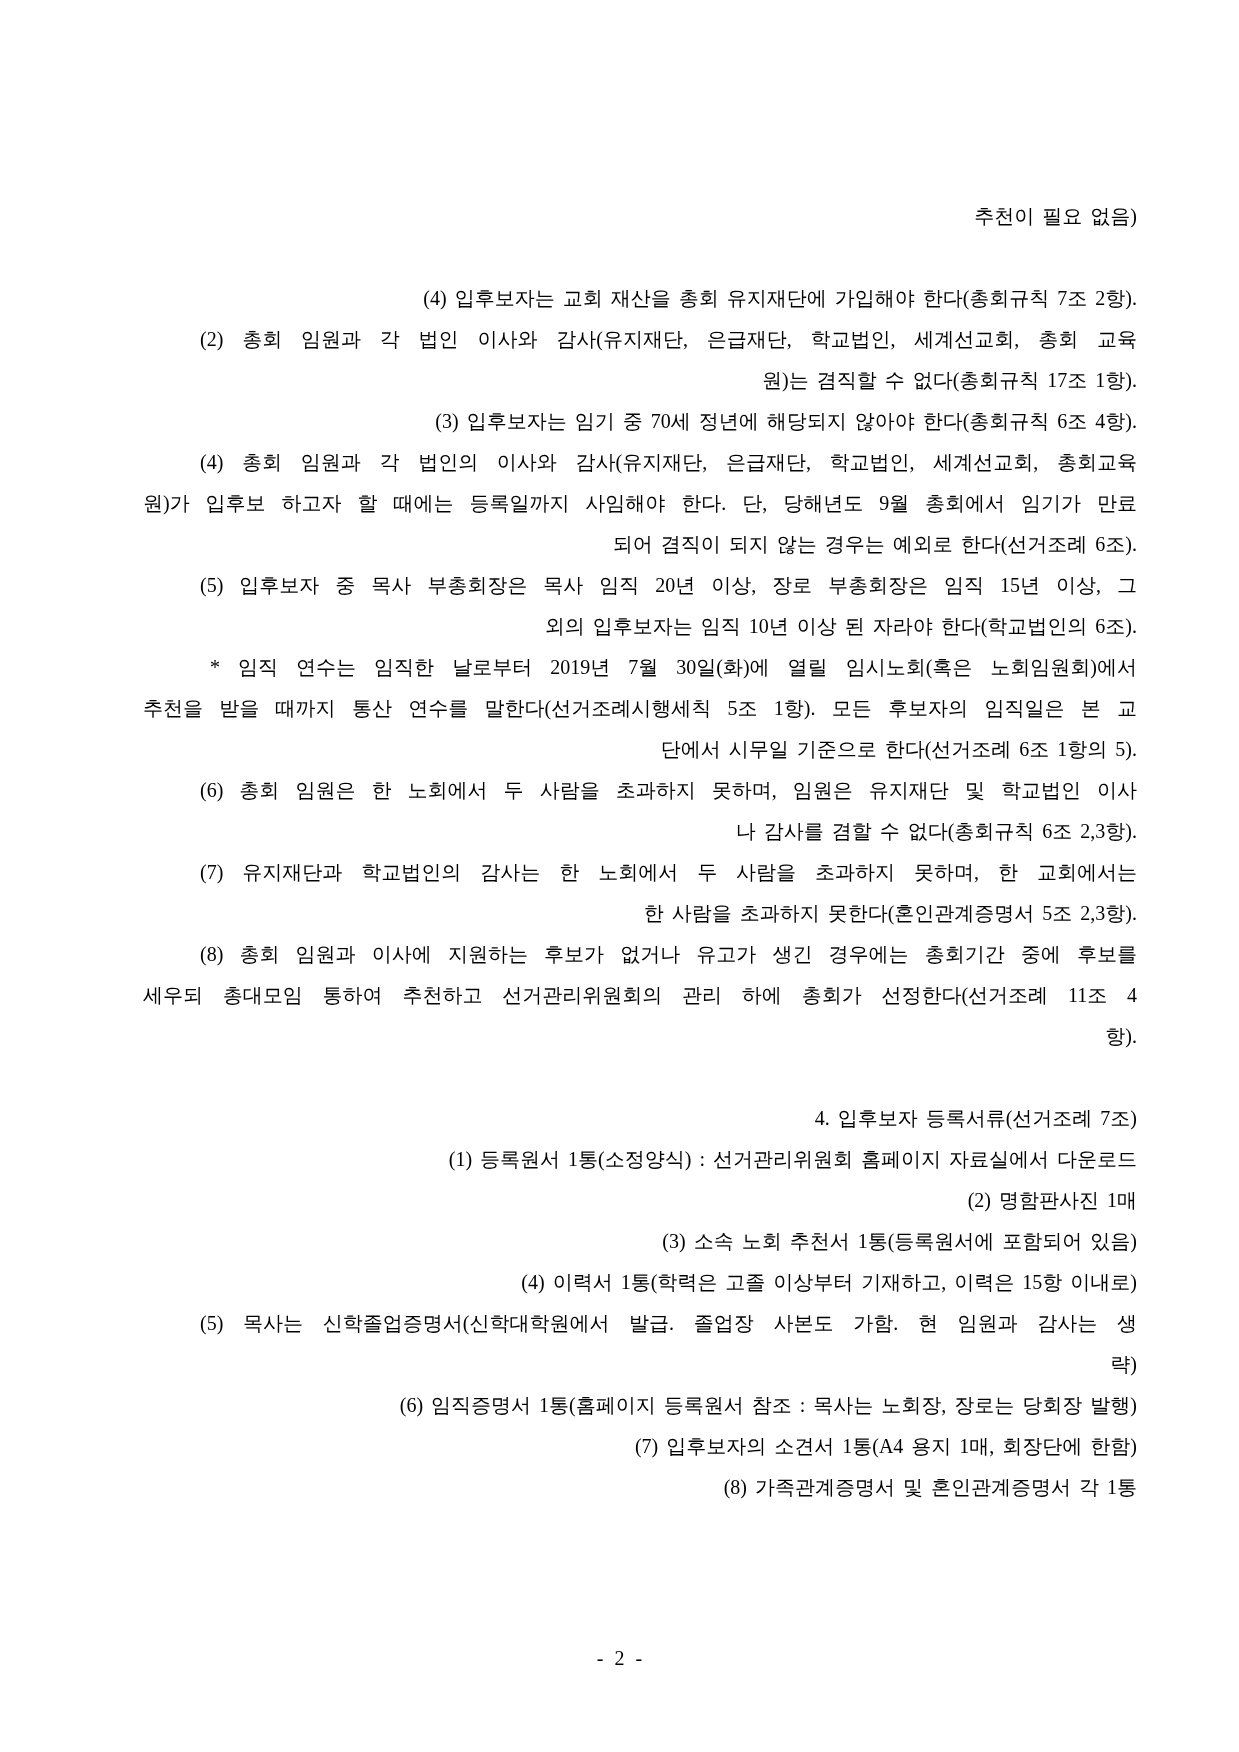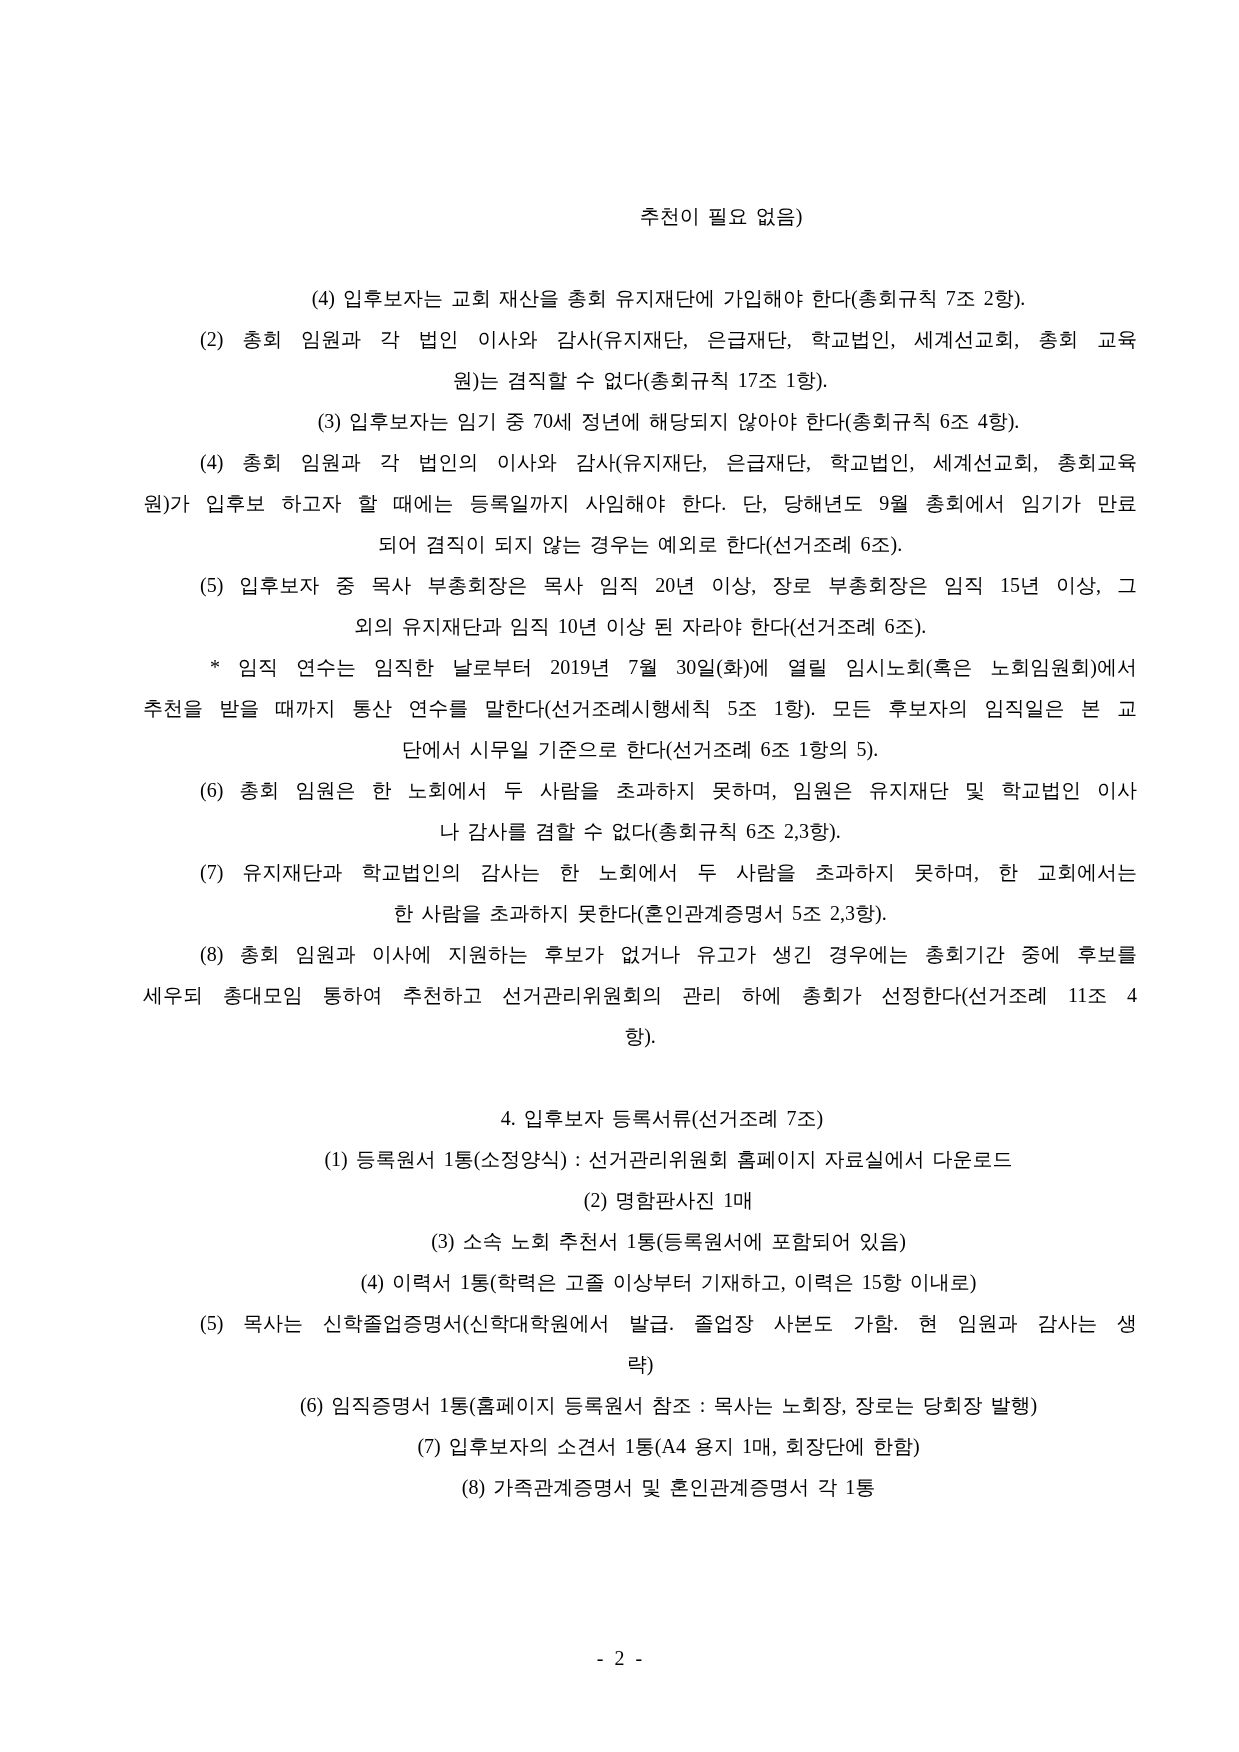--- a/index.html
+++ b/index.html
@@ -24,21 +24,21 @@
   }
   .line {
     display: block;
     height: 41px;
     line-height: 41px;
     font-size: 20px;
     word-spacing: 3px;
     letter-spacing: 0px;
     white-space: normal;
     overflow: visible;
-    text-align: center;
+    text-align: right;
   }
   .line.justify {
     text-align: justify;
     text-align-last: justify;
   }
   .line.blank {
     height: 41px;
   }
   .indent-wrap    { padding-left: 0; }
   .indent-heading { padding-left: 44px; }
@@ -64,21 +64,21 @@
       <div class="line indent-hang">추천이 필요 없음)</div>
       <div class="line indent-wrap blank"></div>
       <div class="line indent-item">(4) 입후보자는 교회 재산을 총회 유지재단에 가입해야 한다(총회규칙 7조 2항).</div>
       <div class="line indent-item justify">(2) 총회 임원과 각 법인 이사와 감사(유지재단, 은급재단, 학교법인, 세계선교회, 총회 교육</div>
       <div class="line indent-wrap">원)는 겸직할 수 없다(총회규칙 17조 1항).</div>
       <div class="line indent-item">(3) 입후보자는 임기 중 70세 정년에 해당되지 않아야 한다(총회규칙 6조 4항).</div>
       <div class="line indent-item justify">(4) 총회 임원과 각 법인의 이사와 감사(유지재단, 은급재단, 학교법인, 세계선교회, 총회교육</div>
       <div class="line indent-wrap justify">원)가 입후보 하고자 할 때에는 등록일까지 사임해야 한다. 단, 당해년도 9월 총회에서 임기가 만료</div>
       <div class="line indent-wrap">되어 겸직이 되지 않는 경우는 예외로 한다(선거조례 6조).</div>
       <div class="line indent-item justify">(5) 입후보자 중 목사 부총회장은 목사 임직 20년 이상, 장로 부총회장은 임직 15년 이상, 그</div>
-      <div class="line indent-wrap">외의 유지재단과 임직 10년 이상 된 자라야 한다(선거조례 6조).</div>
+      <div class="line indent-wrap">외의 입후보자는 임직 10년 이상 된 자라야 한다(학교법인의 6조).</div>
       <div class="line indent-note justify">* 임직 연수는 임직한 날로부터 2019년 7월 30일(화)에 열릴 임시노회(혹은 노회임원회)에서</div>
       <div class="line indent-wrap justify">추천을 받을 때까지 통산 연수를 말한다(선거조례시행세칙 5조 1항). 모든 후보자의 임직일은 본 교</div>
       <div class="line indent-wrap">단에서 시무일 기준으로 한다(선거조례 6조 1항의 5).</div>
       <div class="line indent-item justify">(6) 총회 임원은 한 노회에서 두 사람을 초과하지 못하며, 임원은 유지재단 및 학교법인 이사</div>
       <div class="line indent-wrap">나 감사를 겸할 수 없다(총회규칙 6조 2,3항).</div>
       <div class="line indent-item justify">(7) 유지재단과 학교법인의 감사는 한 노회에서 두 사람을 초과하지 못하며, 한 교회에서는</div>
       <div class="line indent-wrap">한 사람을 초과하지 못한다(혼인관계증명서 5조 2,3항).</div>
       <div class="line indent-item justify">(8) 총회 임원과 이사에 지원하는 후보가 없거나 유고가 생긴 경우에는 총회기간 중에 후보를</div>
       <div class="line indent-wrap justify">세우되 총대모임 통하여 추천하고 선거관리위원회의 관리 하에 총회가 선정한다(선거조례 11조 4</div>
       <div class="line indent-wrap">항).</div>

